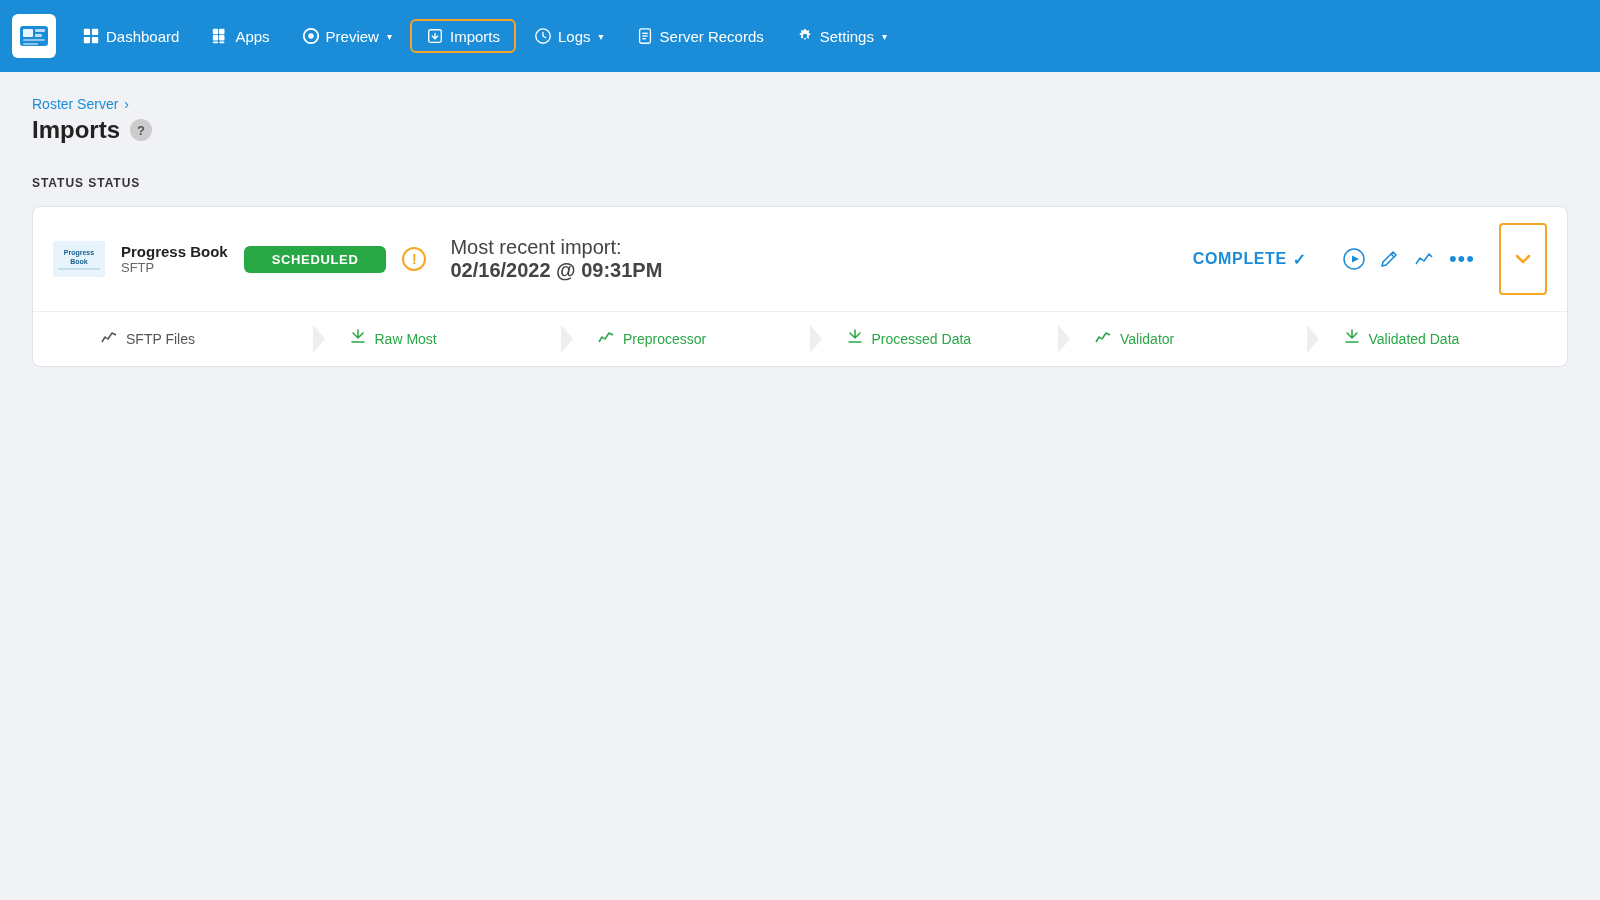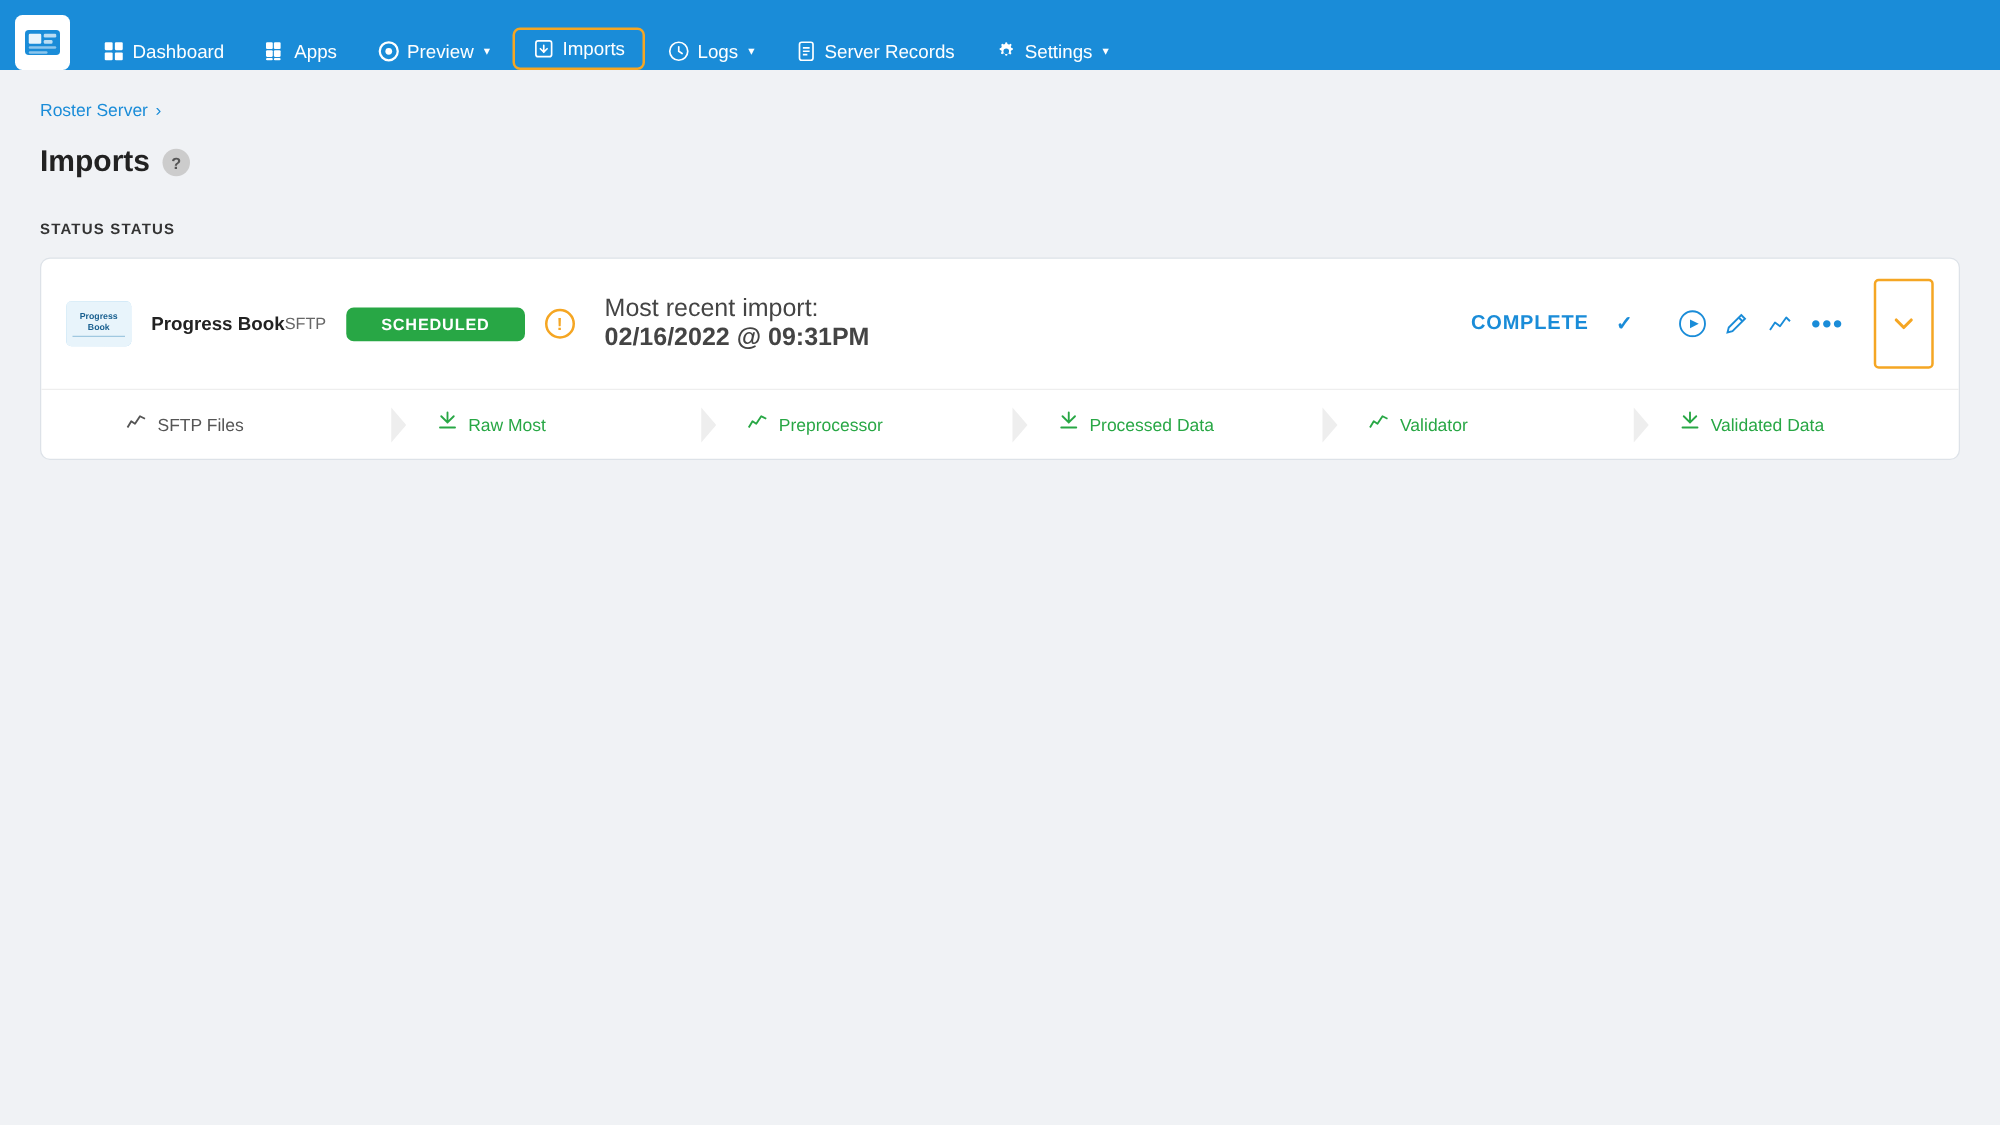--- a/index.html
+++ b/index.html
@@ -1,23 +1,23 @@
 <!DOCTYPE html>
 <html><head>
   <meta charset="utf-8">
   <style>
     * { box-sizing: border-box; margin: 0; padding: 0; }
     body { font-family: -apple-system, BlinkMacSystemFont, 'Segoe UI', sans-serif; background: #f0f2f5; min-height: 900px; }
 
     
     .navbar {
       background: #1a8cd8;
-      height: 56px;
-      display: flex;
-      align-items: flex-end;
+      height: 72px;
+      display: flex;
+      align-items: center;
       padding: 0 12px;
       gap: 4px;
     }
     .navbar-logo {
       width: 44px;
       height: 44px;
       background: #fff;
       border-radius: 6px;
       display: flex; align-items: center; justify-content: center;
       margin-right: 8px;
@@ -47,21 +47,21 @@
     
     .page-content {
       padding: 24px 32px;
     }
     .breadcrumb {
       display: flex;
       align-items: center;
       gap: 6px;
       font-size: 14px;
       color: #1a8cd8;
-      margin-bottom: 20px;
+      margin-bottom: 4px;
     }
     .page-title-row {
       display: flex;
       align-items: center;
       gap: 10px;
       margin-bottom: 32px;
     }
     .page-title {
       font-size: 24px;
       font-weight: 700;
@@ -108,21 +108,21 @@
       display: flex; align-items: center; justify-content: center;
       font-size: 9px;
       color: #1a6090;
       font-weight: bold;
       text-align: center;
       line-height: 1.2;
       flex-shrink: 0;
       overflow: hidden;
       position: relative;
     }
-    .app-name-block { display: flex; }
+    .app-name-block { display: flex; flex-direction: column; }
     .app-name { font-size: 15px; font-weight: 600; color: #222; }
     .app-type { font-size: 13px; color: #666; }
 
     .scheduled-badge {
       background: #28a745;
       color: #fff;
       font-size: 13px;
       font-weight: 700;
       padding: 6px 28px;
       border-radius: 6px;
@@ -143,21 +143,21 @@
       font-size: 20px;
       color: #444;
       margin-left: 8px;
     }
     .most-recent strong { display: block; font-weight: 400; }
     .most-recent-date { font-weight: 600; }
 
     .complete-status {
       display: flex;
       align-items: center;
-      gap: 22px;
+      gap: 6px;
       color: #1a8cd8;
       font-size: 16px;
       font-weight: 700;
       letter-spacing: 0.04em;
     }
 
     .action-icons {
       display: flex;
       align-items: center;
       gap: 14px;

